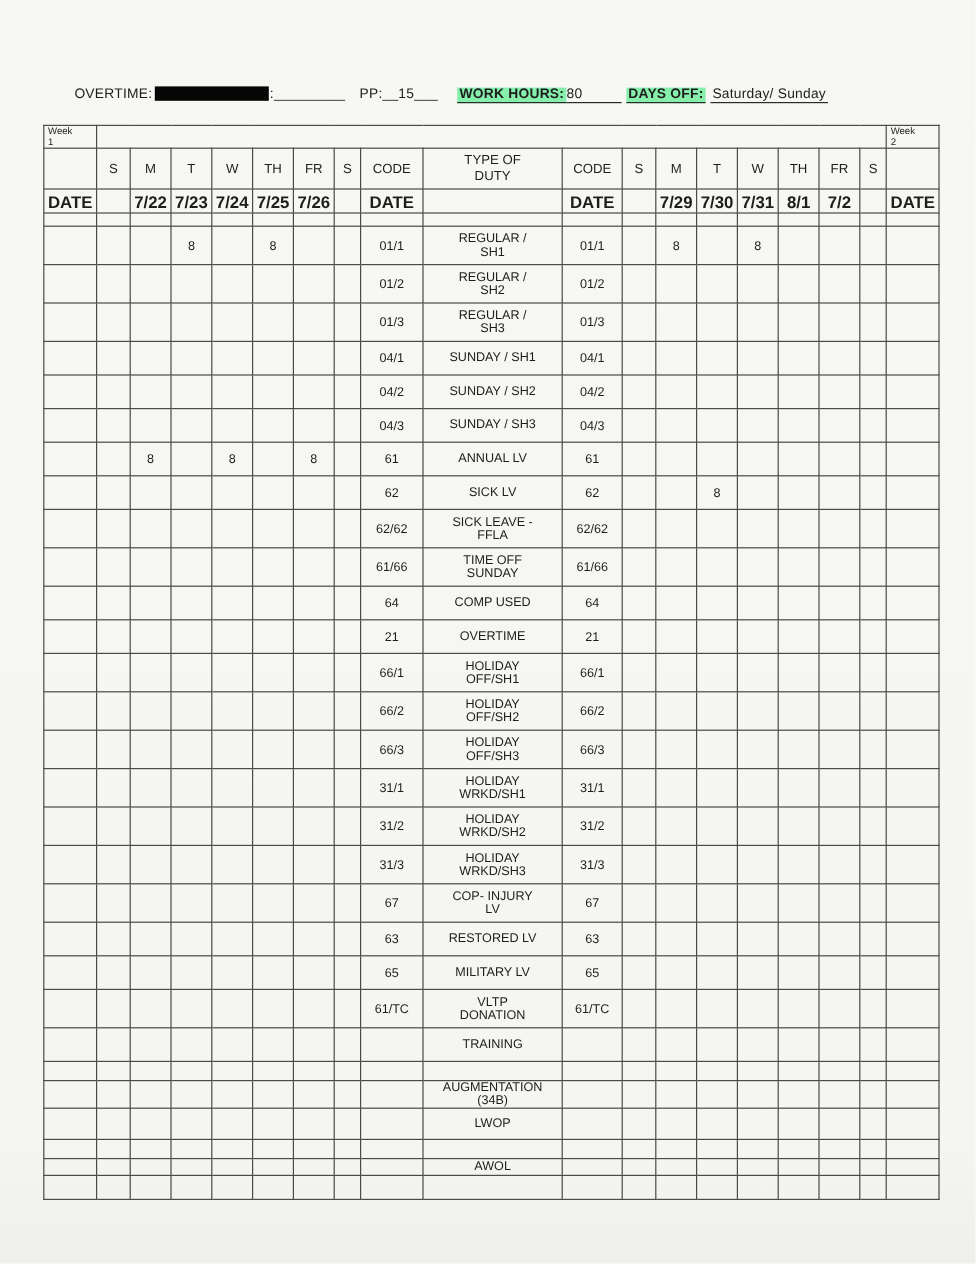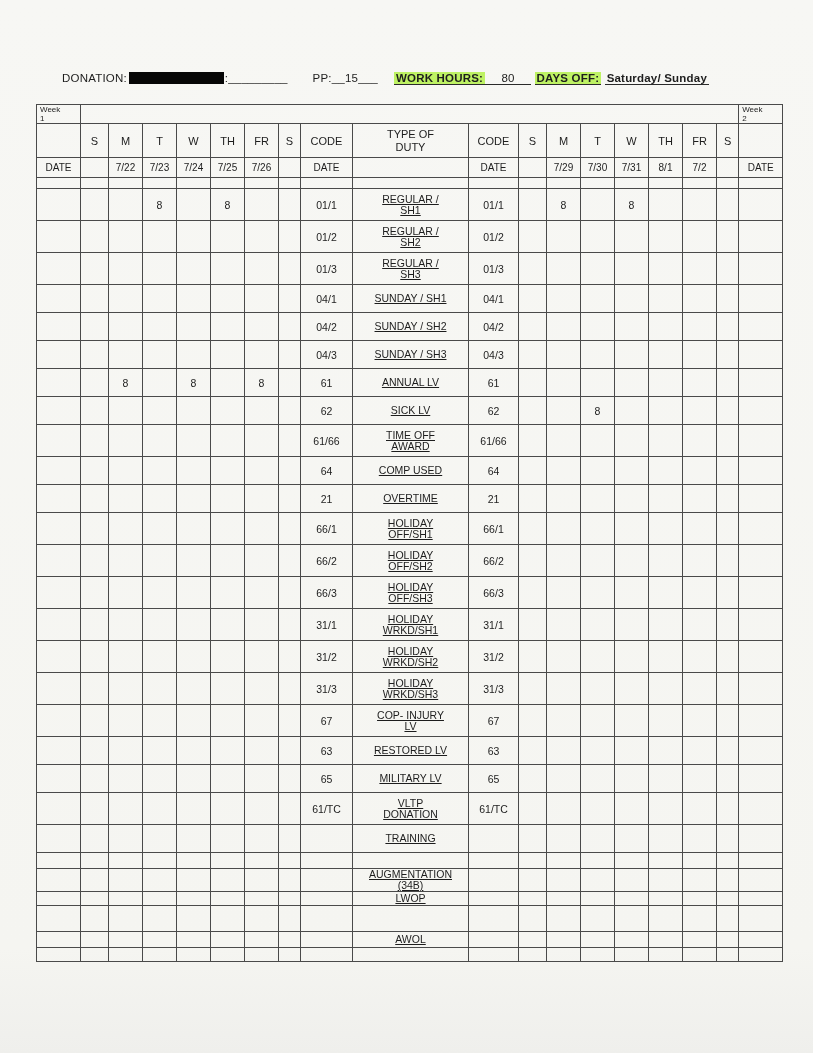--- a/index.html
+++ b/index.html
@@ -14,61 +14,61 @@
   }
   .header-line {
     position: absolute; left: 62px; top: 72px;
     font-size: 11.5px; letter-spacing: 0.2px; white-space: nowrap;
   }
   .redaction {
     display: inline-block; width: 95px; height: 12px;
     background: #060606; vertical-align: middle; margin: 0 1px 2px 2px;
   }
   .seg { display: inline-block; }
-  .pp-seg { margin-left: 25px; }
+  .pp-seg { margin-left: 12px; }
   .wh-seg { margin-left: 16px; }
-  .hl { background: #bef264; padding: 0 2px; font-weight: 600; border-bottom: 1.2px solid #2a2a2a; text-align: right; }
-  .ul-num { display: inline-block; min-width: 46px; text-align: center; border-bottom: 1.2px solid #2a2a2a; }
-  .days-val { border-bottom: 1.2px solid #2a2a2a; font-weight: 700; padding: 0 2px; }
+  .hl { background: #86efac; padding: 0 2px; font-weight: 600; border-bottom: 1.2px solid #2a2a2a; text-align: right; }
+  .ul-num { display: inline-block; min-width: 46px; text-align: left; border-bottom: 1.2px solid #2a2a2a; }
+  .days-val { border-bottom: 1.2px solid #2a2a2a; font-weight: 400; padding: 0 2px; }
 
   table.sheet {
     position: absolute; left: 36px; top: 104px;
     width: 746px; border-collapse: collapse; table-layout: fixed; border-radius: 20px;
   }
   table.sheet td {
     border: 1px solid #4a4a4a; padding: 0;
     text-align: center; vertical-align: middle; overflow: hidden;
     font-size: 10.5px; color: #1d1d1d;
   }
   tr.week-row td { height: 18px; font-size: 8px; line-height: 8.5px; }
   td.weeklbl { text-align: left !important; vertical-align: top !important; padding: 1px 0 0 3px !important; white-space: pre-line; }
   tr.header-row td { height: 34px; font-size: 11px; }
   td.duty-head { white-space: pre-line; line-height: 13px; }
-  tr.date-row td { height: 20px; font-size: 10px; }
+  tr.date-row td { height: 20px; font-size: 14px; font-weight: bold; }
   tr.thin-row td { height: 11px; }
 
   tr.tall td { height: 32px; }
   tr.single td { height: 28px; }
   tr.blank td { height: 16px; }
 
-  td.duty { font-size: 9px; line-height: 11px; white-space: pre-line; text-decoration: underline; }
+  td.duty { font-size: 9px; line-height: 11px; white-space: pre-line; }
   td.codecell { font-size: 10px; }
   td.hours { font-size: 10.5px; }
 
   
   tbody tr:nth-child(24) td, tbody tr:nth-child(27) td { height: 16px; }
   tbody tr:nth-child(25) td, tbody tr:nth-child(28) td, tbody tr:nth-child(30) td { height: 14px; }
   tbody tr:nth-child(26) td { height: 26px; margin-top: 12px; }
   tbody tr:nth-child(29) td { height: 20px; padding-left: 17px; }
 </style>
 </head>
 <body>
 
 <div class="header-line">
-  <span class="seg">DONATION:</span><span class="redaction"></span><span class="seg">:_________</span><span class="seg pp-seg"><span>PP:__</span><span>15</span><span>___</span></span><span class="seg wh-seg hl">WORK HOURS:</span><span class="ul-num">80</span>&nbsp;<span class="hl">DAYS OFF:</span>&nbsp;<span class="days-val">Saturday/ Sunday</span>
+  <span class="seg">OVERTIME:</span><span class="redaction"></span><span class="seg">:_________</span><span class="seg pp-seg"><span>PP:__</span><span>15</span><span>___</span></span><span class="seg wh-seg hl">WORK HOURS:</span><span class="ul-num">80</span>&nbsp;<span class="hl">DAYS OFF:</span>&nbsp;<span class="days-val">Saturday/ Sunday</span>
 </div>
 
 <table class="sheet">
   <colgroup>
     <col style="width:44px">
       <col style="width:28px">
       <col style="width:34px">
       <col style="width:34px">
       <col style="width:34px">
       <col style="width:34px">
@@ -333,23 +333,45 @@
   </tr>
       <tr class="data-row tall">
     <td class="datecol"></td>
     <td class="hours w1cell"></td>
     <td class="hours w1cell"></td>
     <td class="hours w1cell"></td>
     <td class="hours w1cell"></td>
     <td class="hours w1cell"></td>
     <td class="hours w1cell"></td>
     <td class="hours w1cell"></td>
+    <td class="codecell code1">62/62</td>
+    <td class="duty">SICK LEAVE -
+FFLA</td>
+    <td class="codecell code2">62/62</td>
+    <td class="hours w2cell"></td>
+    <td class="hours w2cell"></td>
+    <td class="hours w2cell"></td>
+    <td class="hours w2cell"></td>
+    <td class="hours w2cell"></td>
+    <td class="hours w2cell"></td>
+    <td class="hours w2cell"></td>
+    <td class="datecol"></td>
+  </tr>
+      <tr class="data-row tall">
+    <td class="datecol"></td>
+    <td class="hours w1cell"></td>
+    <td class="hours w1cell"></td>
+    <td class="hours w1cell"></td>
+    <td class="hours w1cell"></td>
+    <td class="hours w1cell"></td>
+    <td class="hours w1cell"></td>
+    <td class="hours w1cell"></td>
     <td class="codecell code1">61/66</td>
     <td class="duty">TIME OFF
-AWARD</td>
+SUNDAY</td>
     <td class="codecell code2">61/66</td>
     <td class="hours w2cell"></td>
     <td class="hours w2cell"></td>
     <td class="hours w2cell"></td>
     <td class="hours w2cell"></td>
     <td class="hours w2cell"></td>
     <td class="hours w2cell"></td>
     <td class="hours w2cell"></td>
     <td class="datecol"></td>
   </tr>

